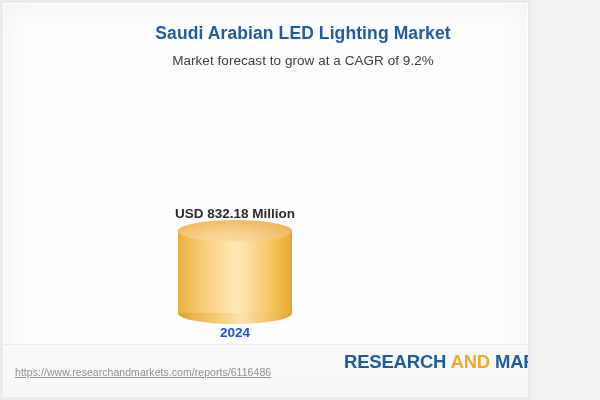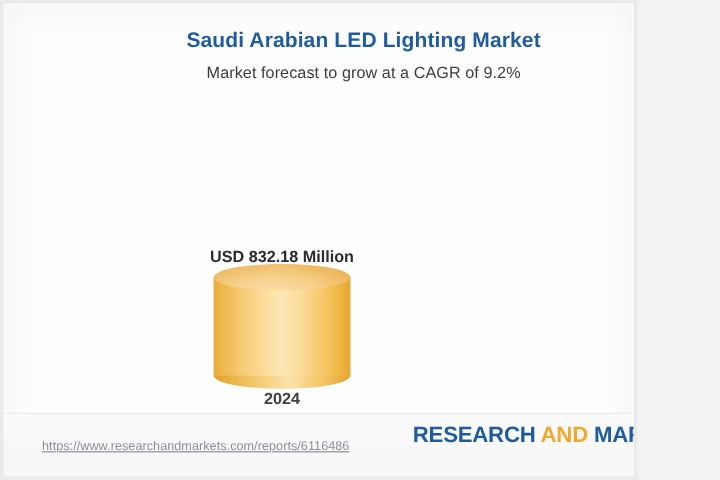--- a/index.html
+++ b/index.html
@@ -78,21 +78,21 @@
   }
   .axis-label {
     position: absolute;
     top: 100%;
     left: 50%;
     transform: translateX(-50%);
     margin-top: 12px;
     white-space: nowrap;
     font-size: 13.5px;
     font-weight: bold;
-    color: #404040;
+    color: #1d4ed8;
   }
 
   
   .cyl {
     position: absolute;
     left: 0; bottom: 0;
     width: 100%;
   }
   .cyl-shadow {
     position: absolute;
@@ -171,21 +171,21 @@
   #footer {
     position: absolute;
     left: 0; bottom: 0;
     width: 600px;
     height: 52px;
     border-top: 1px solid #ececee;
     background: linear-gradient(180deg, #fafafb 0%, #f7f7f8 100%);
   }
   #footer-url {
     position: absolute;
-    left: 32px;
+    left: 12px;
     top: 21px;
     font-size: 10.5px;
     color: #8e8e96;
     letter-spacing: 0.05px;
   }
   #logo {
     position: absolute;
     right: 18px;
     top: 6px;
     text-align: left;

